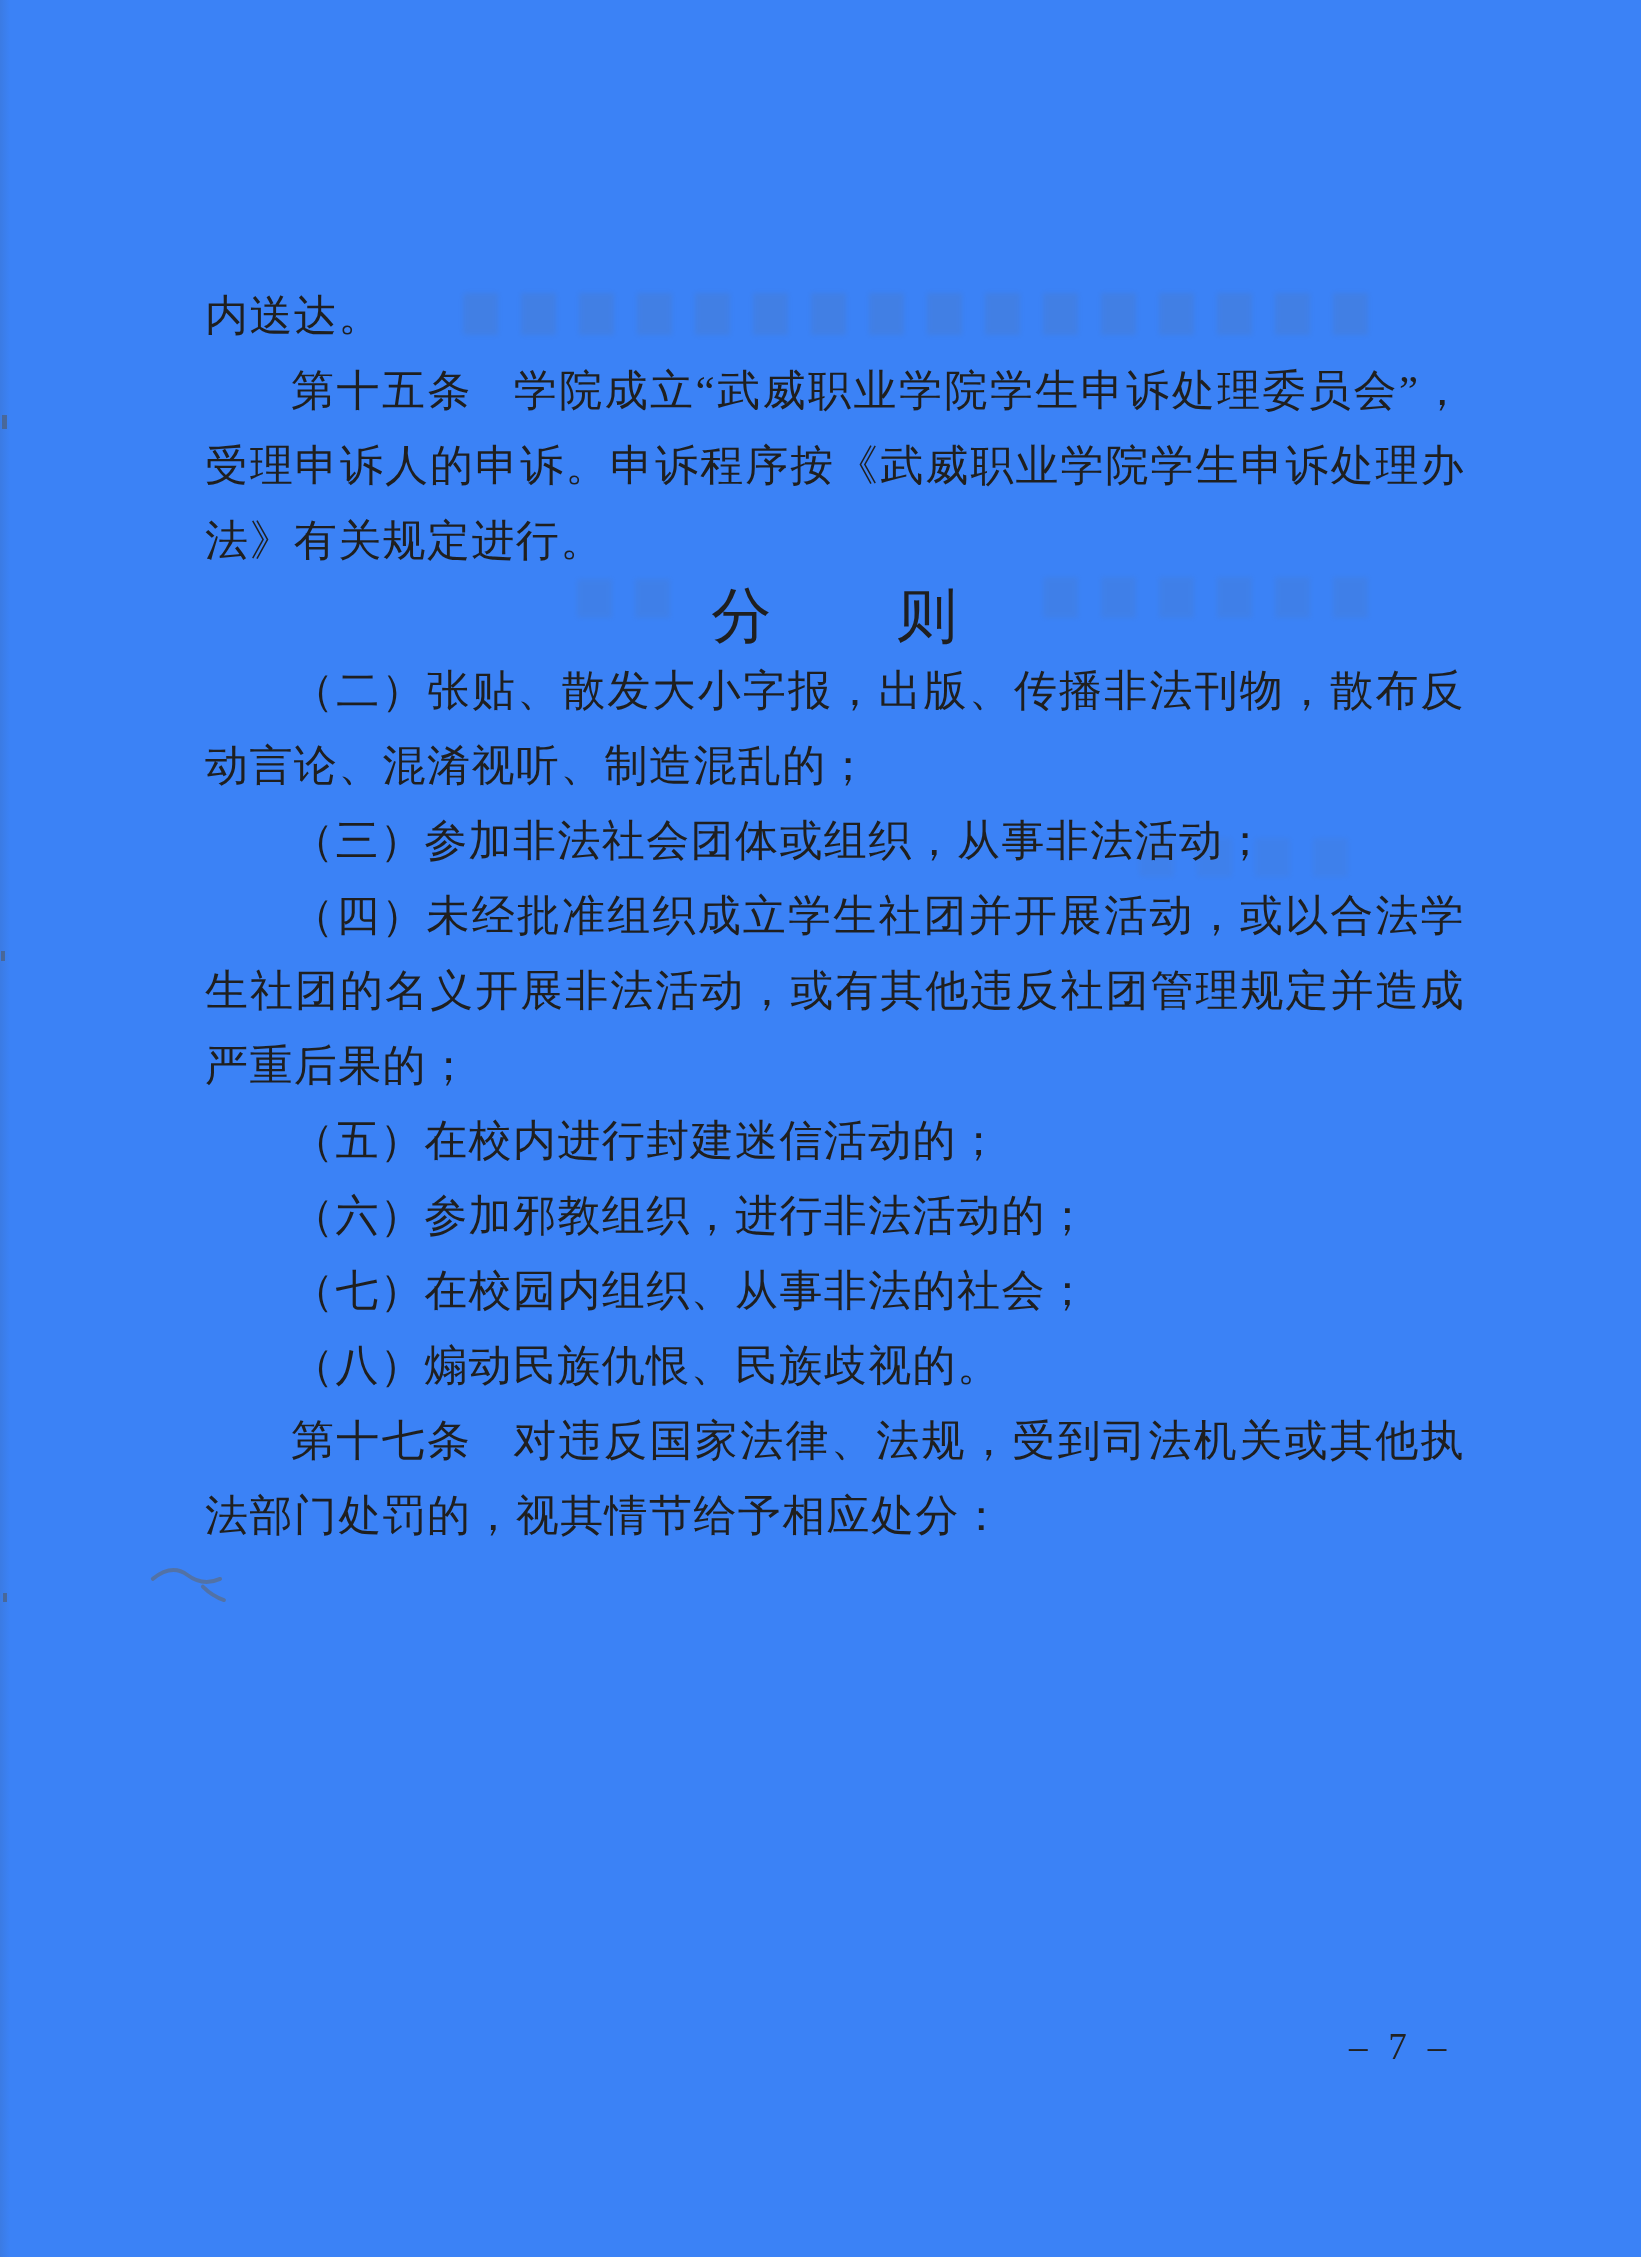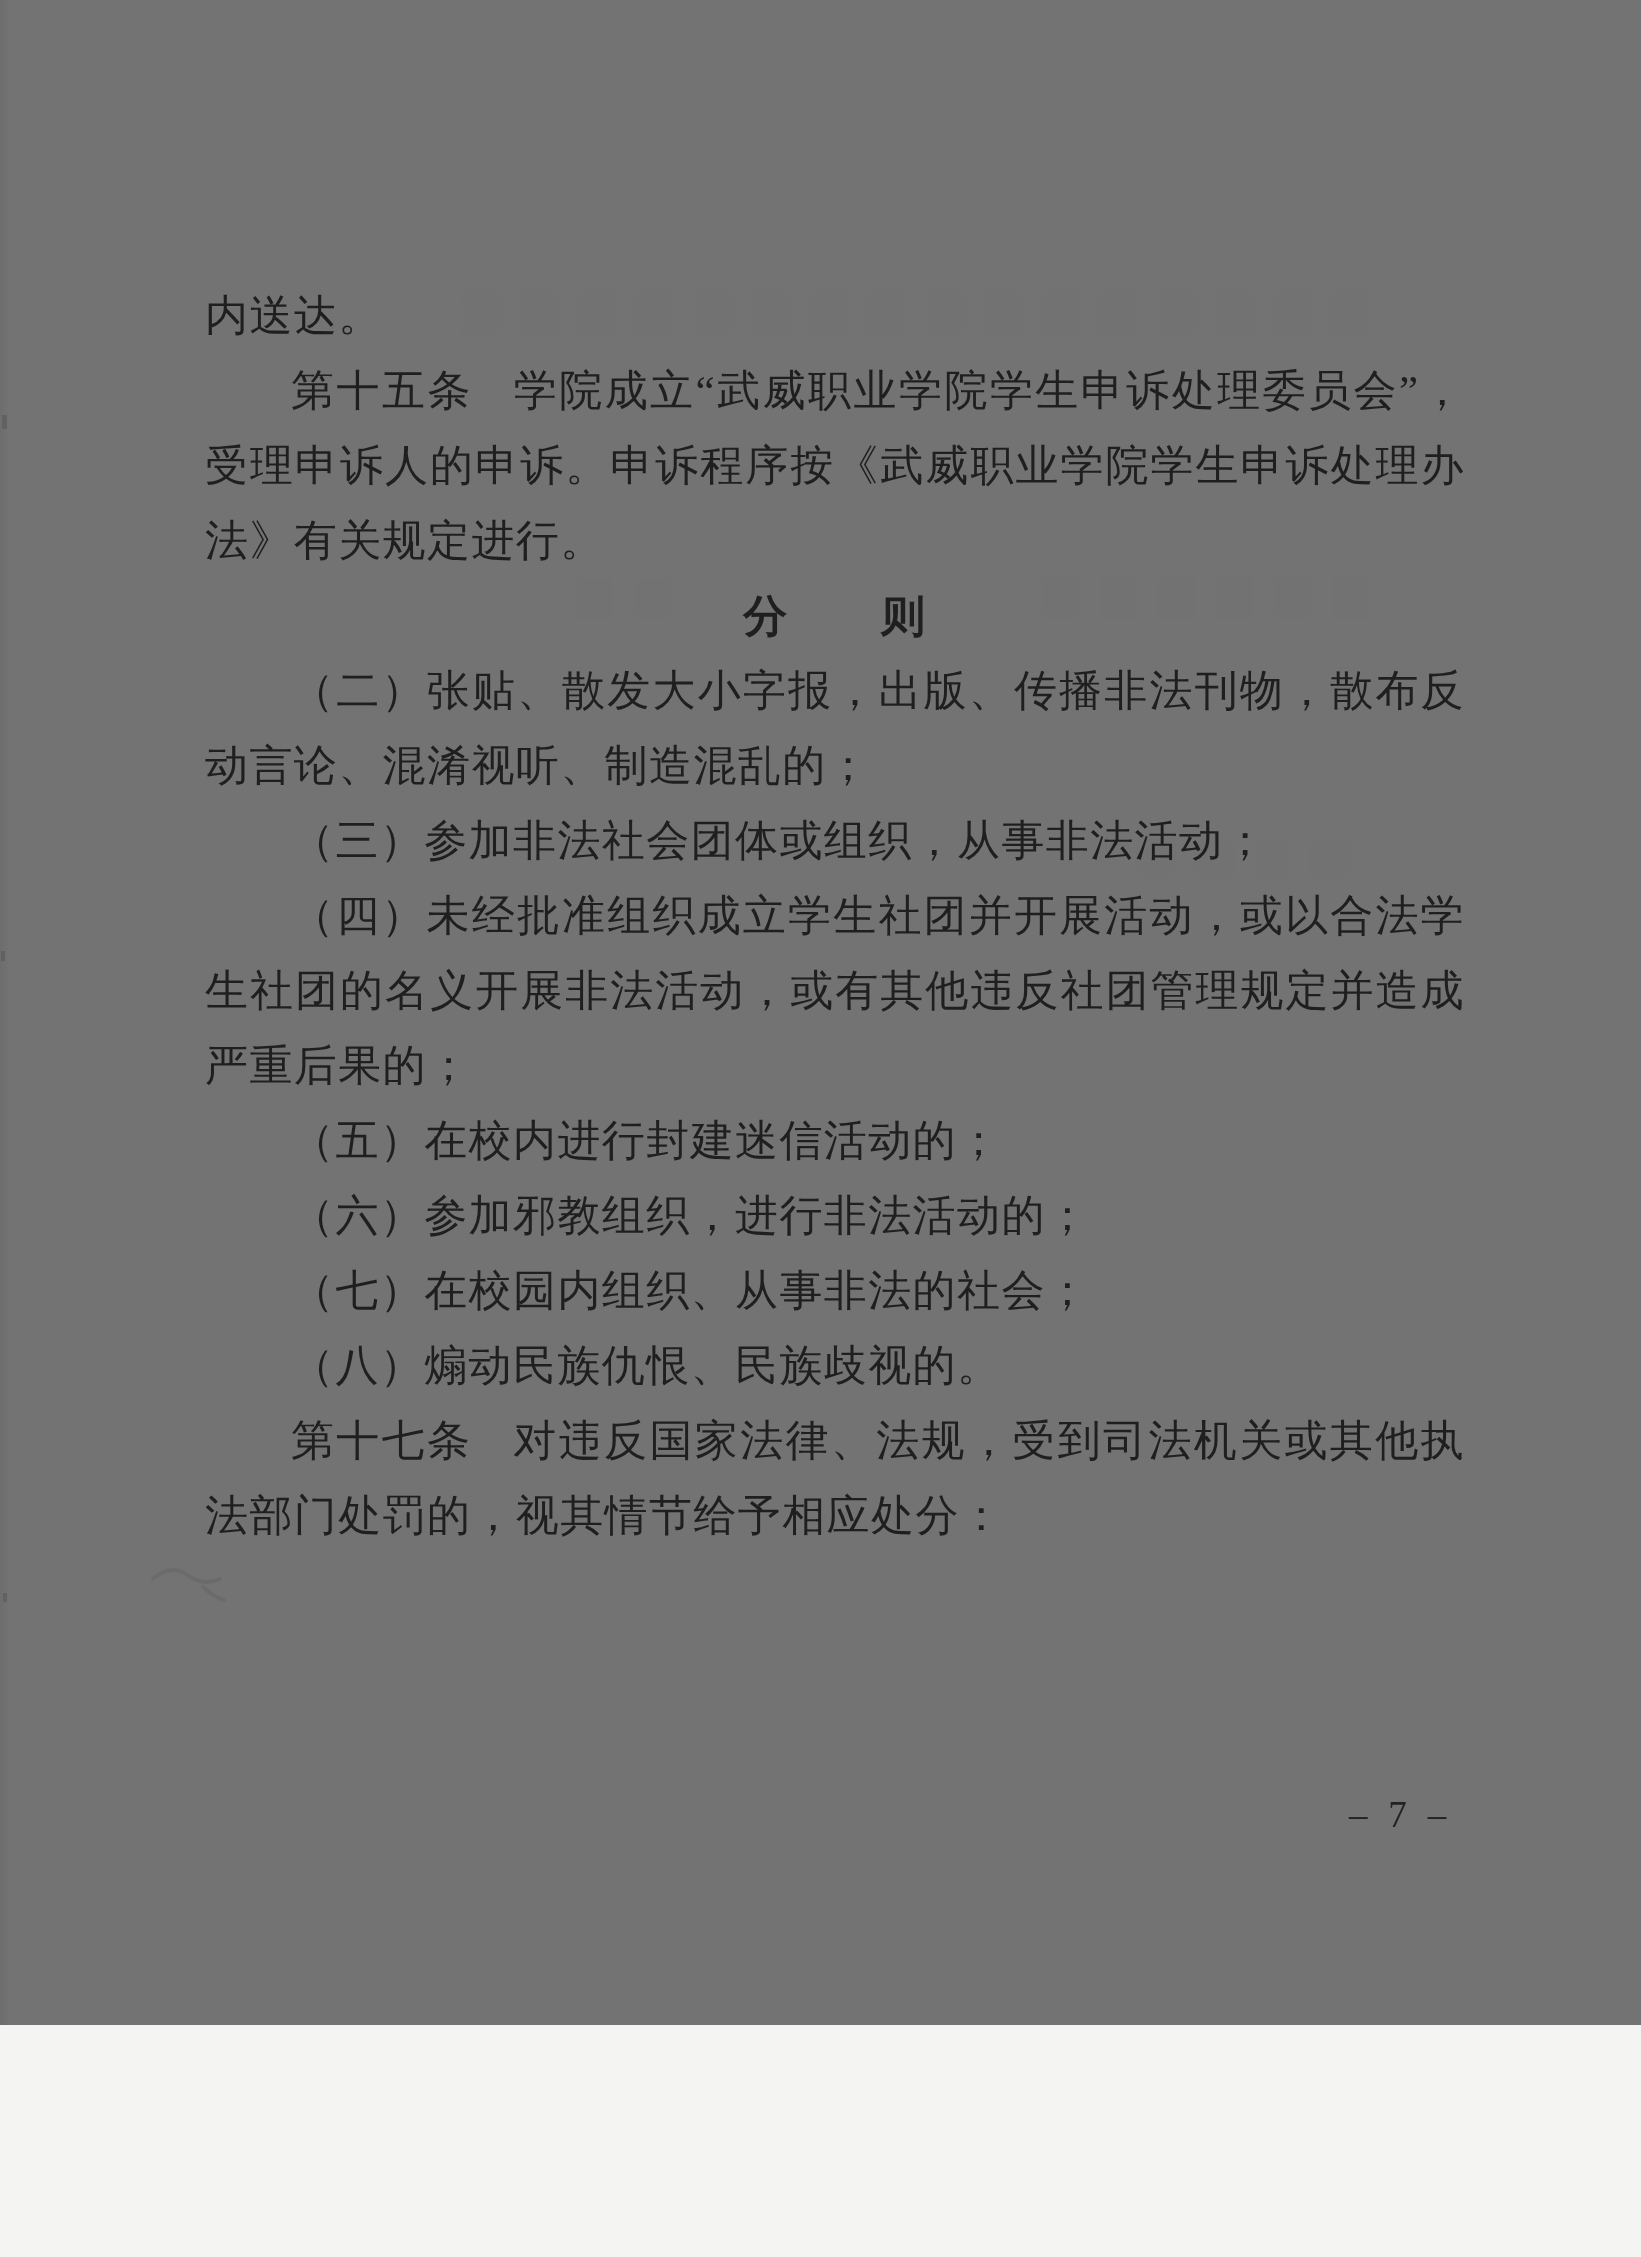--- a/index.html
+++ b/index.html
@@ -3,23 +3,23 @@
 <meta charset="utf-8">
 <style>
   html, body {
     margin: 0;
     padding: 0;
     background: #f4f4f2;
   }
   .page {
     position: relative;
     width: 1641px;
-    height: 2025px;
+    height: 2257px;
     margin: 0 auto;
-    background: #737373;
+    background: #3b82f6;
     overflow: hidden;
     font-family: "Liberation Serif", "DejaVu Serif", serif;
     color: #1f1f1f;
   }
   
   .edge-shade {
     position: absolute;
     left: 0; top: 0;
     width: 9.7px; height: 100%;
     background: linear-gradient(90deg, rgba(60,60,60,0.10), rgba(60,60,60,0));
@@ -63,23 +63,23 @@
   }
   .para { margin: 0; }
   .para.indent { text-indent: 2em; }
   .lead {
     font-weight: 400;
     font-family: "Liberation Sans", "DejaVu Sans", sans-serif;
     margin-right: 0.95em;
   }
   .section-heading {
     margin: 0;
-    font-size: 44px;
+    font-size: 60px;
     line-height: 75px;
-    font-weight: 700;
+    font-weight: 400;
     font-family: "Liberation Sans", "DejaVu Sans", sans-serif;
     text-align: center;
     text-indent: 0;
     letter-spacing: 1.9px;
   }
   .page-number {
     position: absolute;
     right: 189px;
     bottom: 189px;
     font-size: 37px;

